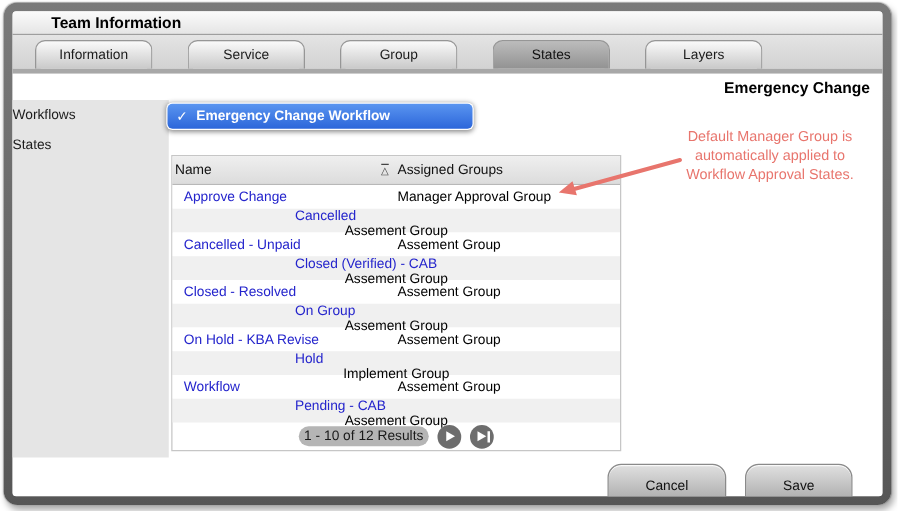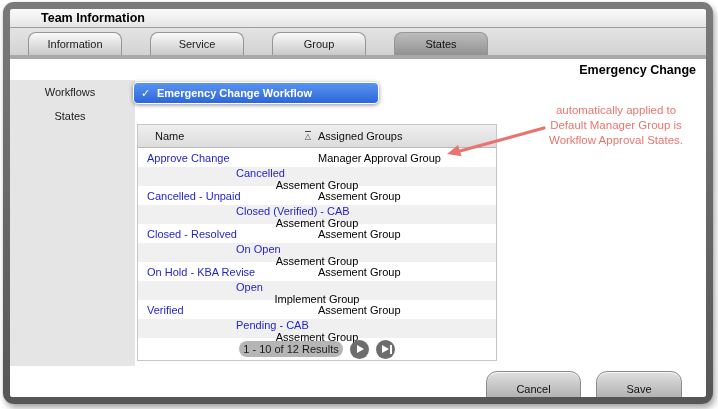--- a/index.html
+++ b/index.html
@@ -24,34 +24,34 @@
     font-size:11px; color:#1a1a1a; display:flex; align-items:center; justify-content:center;
     cursor:pointer; }
   .tab.active { background:linear-gradient(#bcbcbc,#929292); color:#111; }
 
   .content { flex:1; position:relative; background:#fff; }
 
   .page-heading { position:absolute; top:4px; right:10px; font-size:12.5px; font-weight:bold; color:#000;text-align:center; }
 
   .left-panel { position:absolute; left:0; top:21px; width:125px; height:286px; background:#e5e5e5; }
 
-  .field-label { position:absolute; left:0; width:120px; text-align:center; font-size:11px; color:#1c1c1c; }
+  .field-label { position:absolute; left:0; width:120px; text-align:left; font-size:11px; color:#1c1c1c; }
   .lbl-workflows { top:27px; }
   .lbl-states { top:51px; }
 
   .dropdown { position:absolute; left:123px; top:23px; width:246px; height:22px; background:#fff;
     border-radius:5px; box-shadow:0 1px 4px rgba(0,0,0,.45); padding:1px; cursor:pointer; }
   .dd-item { height:100%; border-radius:4px; background:linear-gradient(#5a95f0,#2c66da);
     color:#fff; font-weight:bold; font-size:11px; display:flex; align-items:center; padding-left:7px; }
   .dd-check { width:16px; font-size:11px; font-weight:normal; }
 
   .states-table { position:absolute; left:127px; top:65px; width:360px; border:1px solid #c6c6c6; background:#fff; }
   .thead { height:23px; background:linear-gradient(#efefef,#dcdcdc); border-bottom:1px solid #b8b8b8;
     display:flex; align-items:center; font-size:11px; color:#111; }
-  .th-name { width:180px; padding-left:17px; display:flex; align-items:center; justify-content:space-between; }
+  .th-name { width:180px; padding-left:2px; display:flex; align-items:center; justify-content:space-between; }
   .sort-icon { display:inline-block; margin-right:7px; font-size:8px; line-height:1; color:#444;
     border-top:1px solid #444; padding-top:1px; cursor:pointer; }
   .th-group { flex:1; }
   .trow { height:19px; display:flex; align-items:center; font-size:11px; background:#fff; }
   .trow.alt { background:#f0f0f0;flex-direction:column; }
   .cell-name { width:180px; padding-left:9px; color:#2424cc; cursor:pointer; white-space:nowrap; }
   .cell-group { flex:1; color:#000; white-space:nowrap; }
 
   .pager { height:22px; display:flex; align-items:center; justify-content:center; gap:7px; }
   .pager-pill { background:#b5b5b5; border-radius:10px; font-size:11px; padding:2px 4px; color:#1a1a1a; }
@@ -89,20 +89,23 @@
         </div>
       <div class="tab">
           <span>Service</span>
         </div>
       <div class="tab">
           <span>Group</span>
         </div>
       <div class="tab active">
           <span>States</span>
         </div>
+      <div class="tab">
+          <span>Layers</span>
+        </div>
     </div>
 
     <div class="content">
       <div class="page-heading">Emergency Change</div>
 
       <div class="left-panel"></div>
       <div class="field-label lbl-workflows">Workflows</div>
       <div class="field-label lbl-states">States</div>
 
       <div class="dropdown">
@@ -142,36 +145,36 @@
     <div class="cell-name">Closed (Verified) - CAB</div>
     <div class="cell-group">Assement Group</div>
   </div>
 
   <div class="trow">
     <div class="cell-name">Closed - Resolved</div>
     <div class="cell-group">Assement Group</div>
   </div>
 
   <div class="trow alt">
-    <div class="cell-name">On Open</div>
+    <div class="cell-name">On Group</div>
     <div class="cell-group">Assement Group</div>
   </div>
 
   <div class="trow">
     <div class="cell-name">On Hold - KBA Revise</div>
     <div class="cell-group">Assement Group</div>
   </div>
 
   <div class="trow alt">
-    <div class="cell-name">Open</div>
+    <div class="cell-name">Hold</div>
     <div class="cell-group">Implement Group</div>
   </div>
 
   <div class="trow">
-    <div class="cell-name">Verified</div>
+    <div class="cell-name">Workflow</div>
     <div class="cell-group">Assement Group</div>
   </div>
 
   <div class="trow alt">
     <div class="cell-name">Pending - CAB</div>
     <div class="cell-group">Assement Group</div>
   </div>
 </div>
         <div class="pager">
           <span class="pager-pill">1 - 10 of 12 Results</span>
@@ -179,22 +182,22 @@
             <span class="tri"></span>
           </span>
           <span class="circle-btn">
             <span class="tri"></span>
             <span class="endbar"></span>
           </span>
         </div>
       </div>
 
       <div class="annotation">
+        <span>Default Manager Group is</span>
         <span>automatically applied to</span>
-        <span>Default Manager Group is</span>
         <span>Workflow Approval States.</span>
       </div>
       <svg class="arrow-svg" width="130" height="55" viewBox="0 0 130 55">
         <line x1="114" y1="14" x2="30" y2="37" stroke="#e8756d" stroke-width="3.2" stroke-linecap="round"></line>
         <polygon points="17,40 31.5,42.2 28,31" fill="#e8756d"></polygon>
       </svg>
 
       <div class="btn btn-cancel">
         <span>Cancel</span>
       </div>

